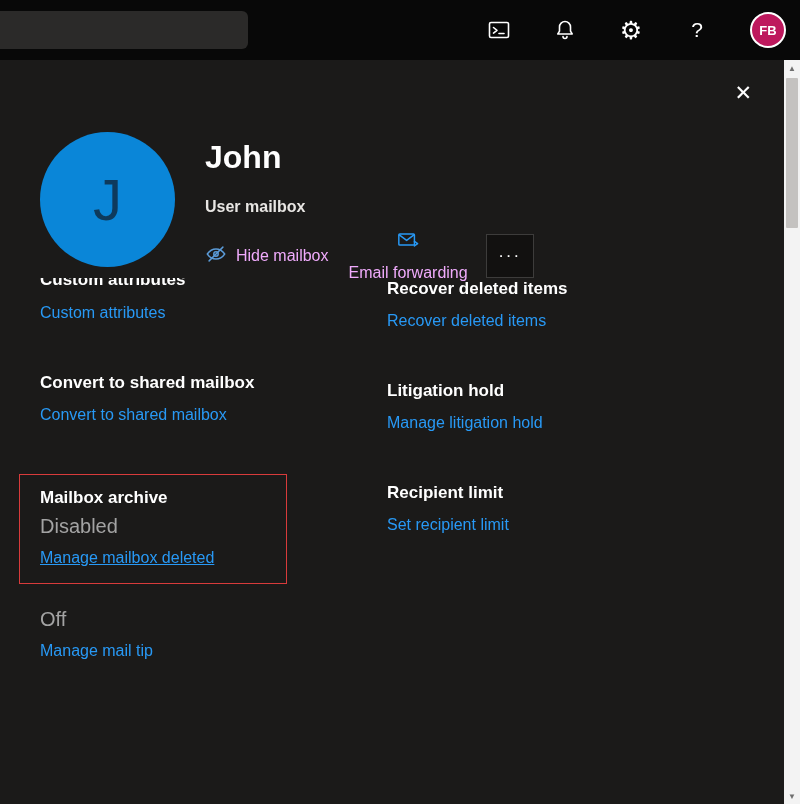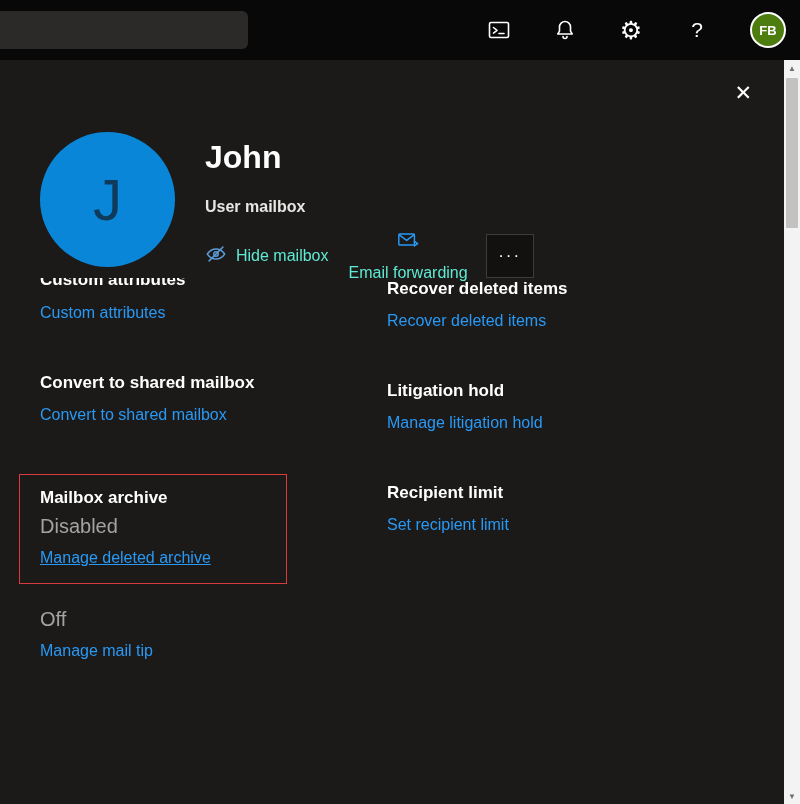--- a/index.html
+++ b/index.html
@@ -34,21 +34,21 @@
     background: none; border: none; color: #fff;
     width: 26px; height: 26px;
     display: flex; align-items: center; justify-content: center;
     font-size: 22px; cursor: pointer; font-family: inherit;
   }
   .tb-icon svg { display: block; }
   .gear-glyph { font-size: 25px; line-height: 1; }
   .help-glyph { font-size: 21px; font-weight: 400; }
   .tb-avatar {
     width: 36px; height: 36px; border-radius: 50%;
-    border: 2px solid #fff; background: #4d7c0f;
+    border: 2px solid #fff; background: #be185d;
     display: flex; align-items: center; justify-content: center;
     font-size: 13px; font-weight: 700; color: #fff;
     cursor: pointer;
   }
 
   
   .panel {
     position: absolute; top: 60px; left: 0;
     width: 784px; height: 744px;
     background: #1b1a19;
@@ -67,21 +67,21 @@
     display: flex; align-items: center; justify-content: center;
     font-size: 58px; color: #0e3a5c; font-weight: 400;
   }
 
   .profile-info { position: absolute; top: 82px; left: 205px; width: 440px; }
   .profile-name { font-size: 32px; font-weight: 700; color: #fff; line-height: 30px; }
   .profile-type { font-size: 16px; color: #e8e6e3; margin-top: 25px; line-height: 19px; font-weight: bold; }
   .profile-actions { margin-top: 13px; display: flex; align-items: center; }
   .action-item { display: flex; align-items: center; gap: 9px; cursor: pointer; }
   .action-item + .action-item { margin-left: 20px; flex-direction: column; }
-  .action-label { font-size: 16px; color: #5eead4; }
+  .action-label { font-size: 16px; color: #f0abfc; }
   .more-btn {
     margin-left: 18px;
     width: 48px; height: 44px;
     background: #121110; border: 1px solid #3d3c3b;
     color: #fff; font-size: 17px; letter-spacing: 2px;
     display: flex; align-items: center; justify-content: center;
     cursor: pointer; font-family: inherit;
   }
 
   
@@ -209,21 +209,21 @@
 
 
     <div class="section">
       <div class="section-title">Convert to shared mailbox</div>
       <a class="link">Convert to shared mailbox</a>
     </div>
 
     <div class="section highlight-box">
       <div class="section-title">Mailbox archive</div>
       <div class="section-status">Disabled</div>
-      <a class="link underlined">Manage deleted archive</a>
+      <a class="link underlined">Manage mailbox deleted</a>
     </div>
 
     <div class="section section-mailtip">
       <div class="section-status">Off</div>
       <a class="link">Manage mail tip</a>
     </div>
 
   </div>
 
   <div class="col col-right">

